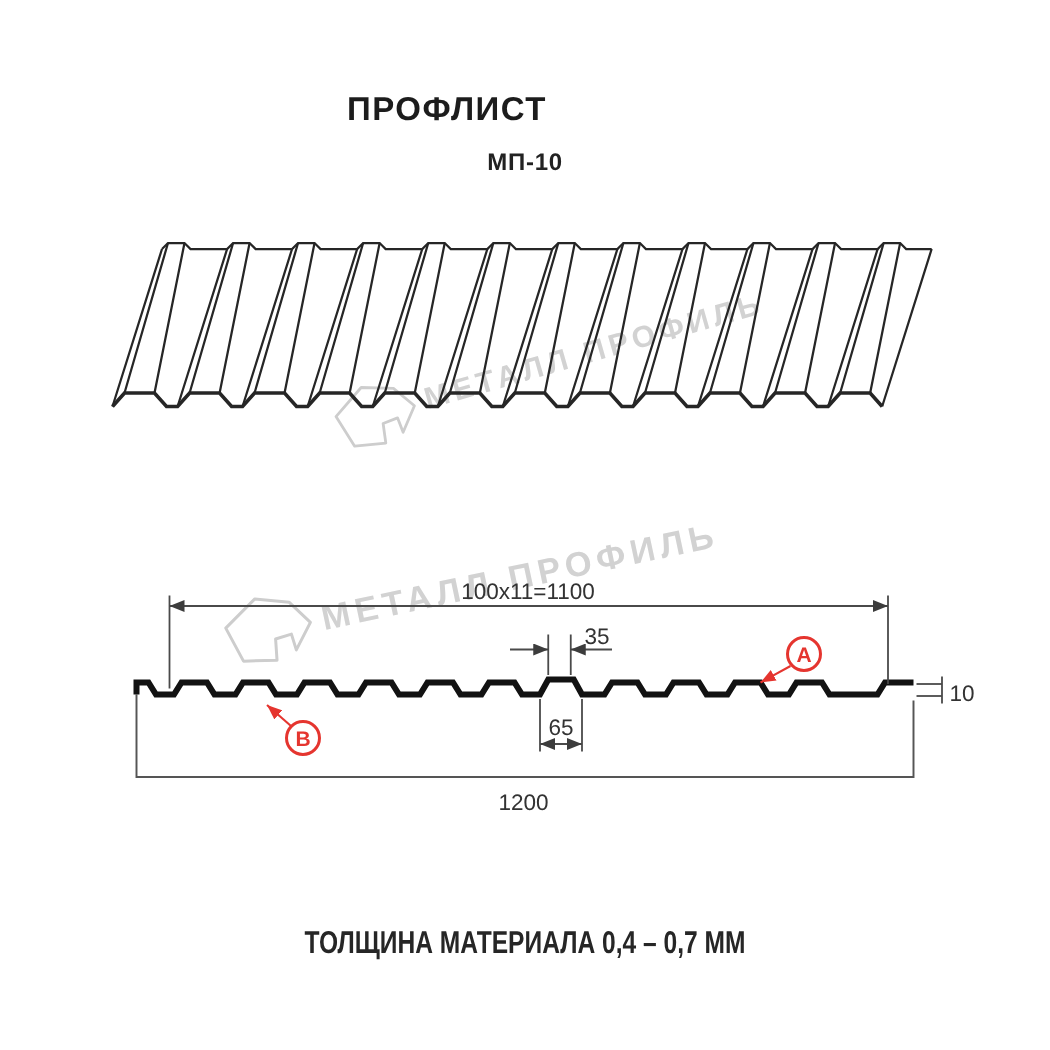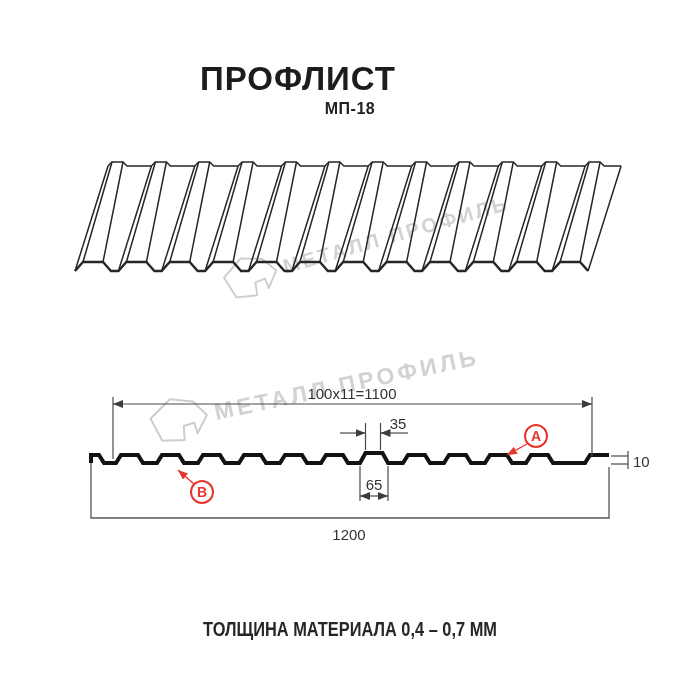--- a/index.html
+++ b/index.html
@@ -5,21 +5,21 @@
   :root{
     --red:#e5352f; --ink:#2a2a2a; --dim:#4a4a4a; --wm:#d2d2d2;
   }
   html,body{margin:0;padding:0;}
   body{
     width:700px;height:700px;position:relative;background:#fff;overflow:hidden;
     font-family:"Liberation Sans","DejaVu Sans",sans-serif;
   }
   .title{
     position:absolute;top:60px;left:0;width:596px;text-align:center;
-    font-size:33px;font-weight:800;letter-spacing:1px;color:#1c1c1c;
+    font-size:22px;font-weight:800;letter-spacing:1px;color:#1c1c1c;
   }
   .subtitle{
     position:absolute;top:100px;left:0;width:700px;text-align:center;
     font-size:16px;font-weight:700;letter-spacing:.5px;color:#222;
   }
   .footer{
     position:absolute;top:617px;left:0;width:700px;text-align:center;
     font-size:21px;font-weight:700;color:#262626;
     transform:scaleX(.78);
   }
@@ -33,21 +33,21 @@
         font-size:23px;letter-spacing:3.5px;}
   svg.art{position:absolute;left:0;top:0;}
   svg text{font-family:"Liberation Sans","DejaVu Sans",sans-serif;}
   .dimtxt{font-size:15px;fill:#333;}
   .marktxt{font-size:14px;font-weight:700;fill:var(--red);}
 </style>
 </head>
 <body>
 
 <div class="title">ПРОФЛИСТ</div>
-<div class="subtitle">МП-18</div>
+<div class="subtitle">МП-10</div>
 
 <div class="wm wm-1">
   <svg width="56" height="45" viewBox="0 0 60 48">
     <path d="M2,17 L25,2 L47,9 L58,25 L45,41 L44,30 L33,31 L31,45 L9,41 Z" fill="#ffffff" stroke="#cdcdcd" stroke-width="2" stroke-linejoin="round"></path>
   </svg>
   <span>МЕТАЛЛ ПРОФИЛЬ</span>
 </div>
 
 <div class="wm wm-2">
   <svg width="60" height="48" viewBox="0 0 60 48">

